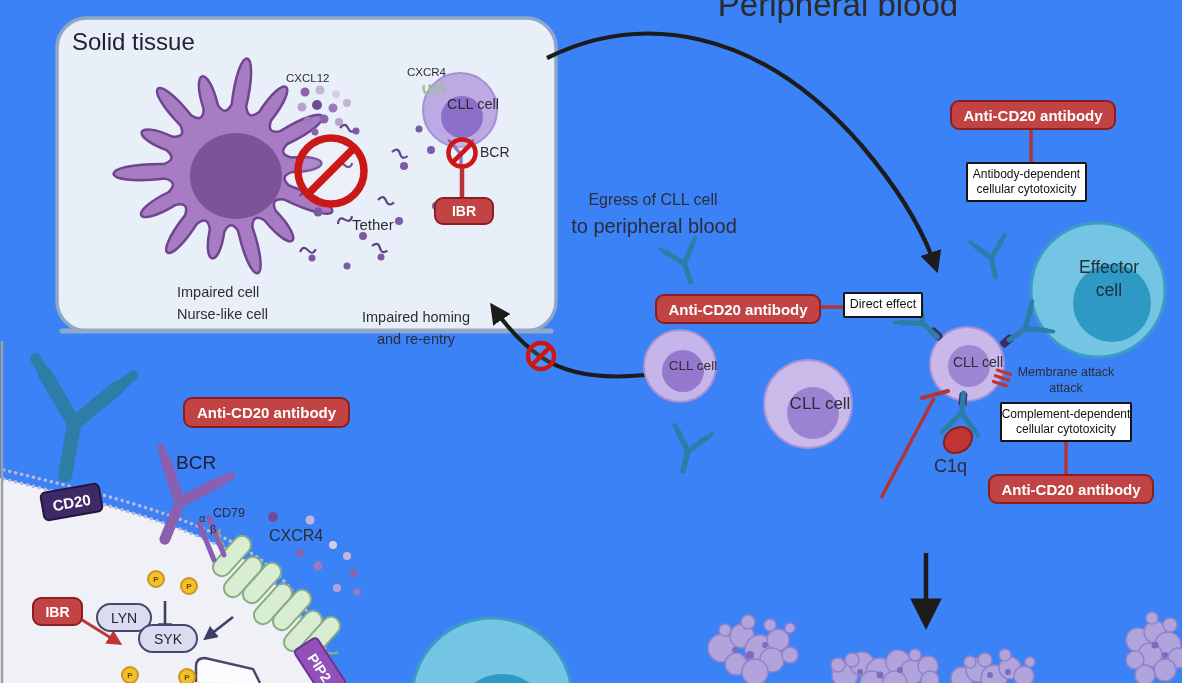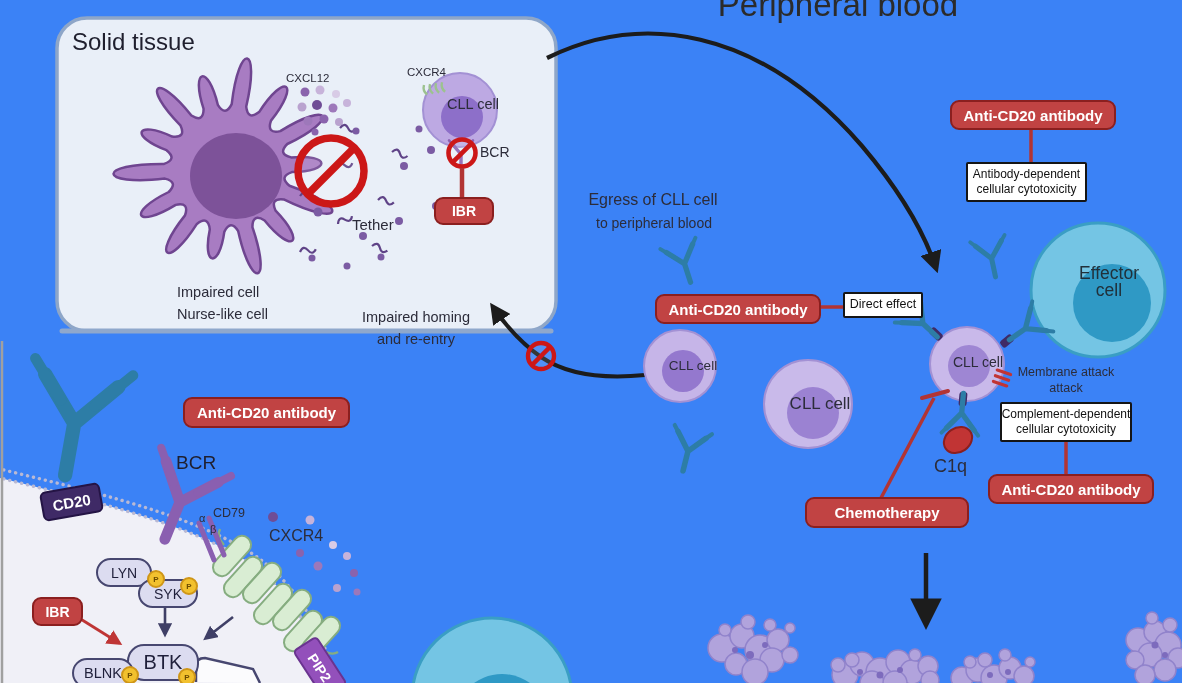--- a/index.html
+++ b/index.html
@@ -8,21 +8,21 @@
   #shapes{position:absolute;left:0;top:0;z-index:1;}
   .lbl{position:absolute;color:#2c2c3a;white-space:nowrap;z-index:3;line-height:1.15;}
   .ctr{transform:translate(-50%,-50%);margin-left:12px;}
   .cx{transform:translateX(-50%);}
   .redbox{position:absolute;z-index:3;background:#c14343;border:2.5px solid #8b1f1f;border-radius:9px;
           color:#fff;font-weight:bold;display:flex;align-items:center;justify-content:center;white-space:nowrap;}
   .blackbox{position:absolute;z-index:3;background:#fff;border:2.5px solid #151515;border-radius:2px;
           color:#111;display:flex;flex-direction:column;align-items:center;justify-content:center;
           text-align:center;line-height:1.25;white-space:nowrap;}
   .pill{position:absolute;z-index:3;background:#dcdcf0;border:2.5px solid #474770;border-radius:15px;
-          color:#1f1f3a;display:flex;align-items:center;justify-content:center;white-space:nowrap;}
+          color:#1f1f3a;display:flex;align-items:center;justify-content:center;white-space:nowrap;margin-top:45px;}
   .pcirc{position:absolute;z-index:4;width:14px;height:14px;border-radius:50%;background:#f2c12e;
           border:2px solid #cf9617;color:#6b4a00;font-size:8px;font-weight:bold;
           display:flex;align-items:center;justify-content:center;}
   .darkbox{position:absolute;z-index:3;background:#3f2a66;border:2px solid #241445;border-radius:6px;
           color:#fff;font-weight:bold;display:flex;align-items:center;justify-content:center;}
   .pip2box{position:absolute;z-index:3;background:#9350bb;border:2px solid #6a3390;border-radius:5px;
           color:#fff;font-weight:bold;display:flex;align-items:center;justify-content:center;}
 </style>
 </head>
 <body>
@@ -301,46 +301,45 @@
 <div class="lbl ctr" style="left:461px;top:104px;font-size:14.5px">CLL cell</div>
 <div class="lbl" style="left:480px;top:144px;font-size:14px">BCR</div>
 <div class="redbox" style="left:434px;top:197px;width:56px;height:24px;font-size:14px">IBR</div>
 <div class="lbl" style="left:352px;top:216px;font-size:15px">Tether</div>
 <div class="lbl" style="left:177px;top:284px;font-size:14.5px">Impaired cell</div>
 <div class="lbl" style="left:177px;top:306px;font-size:14.5px">Nurse-like cell</div>
 
 <div class="lbl cx" style="left:416px;top:309px;font-size:14.5px">Impaired homing</div>
 <div class="lbl cx" style="left:416px;top:331px;font-size:14.5px">and re-entry</div>
 <div class="lbl cx" style="left:653px;top:191px;font-size:16px">Egress of CLL cell</div>
-<div class="lbl cx" style="left:654px;top:215px;font-size:14px">to peripheral blood</div>
+<div class="lbl cx" style="left:654px;top:215px;font-size:20px">to peripheral blood</div>
 
 <div class="redbox" style="left:655px;top:294px;width:162px;height:26px;font-size:15px">Anti-CD20 antibody</div>
 <div class="blackbox" style="left:843px;top:292px;width:76px;height:22px;font-size:12.5px">Direct effect</div>
 
 <div class="redbox" style="left:950px;top:100px;width:162px;height:26px;font-size:15px">Anti-CD20 antibody</div>
 <div class="blackbox" style="left:966px;top:162px;width:117px;height:36px;font-size:12px">
   <span>Antibody-dependent</span>
   <span>cellular cytotoxicity</span>
 </div>
 
 <div class="lbl ctr" style="left:681px;top:366px;font-size:13.5px">CLL cell</div>
 <div class="lbl ctr" style="left:808px;top:404px;font-size:17px">CLL cell</div>
 <div class="lbl ctr" style="left:966px;top:362px;font-size:14px">CLL cell</div>
-<div class="lbl ctr" style="left:1097px;top:273px;font-size:17.5px;color:#21303a">Effector</div>
+<div class="lbl ctr" style="left:1097px;top:267px;font-size:17.5px;color:#21303a">Effector</div>
 <div class="lbl ctr" style="left:1097px;top:290px;font-size:17.5px;color:#21303a">cell</div>
 
 <div class="lbl cx" style="left:1066px;top:365px;font-size:12.5px">Membrane attack</div>
 <div class="lbl cx" style="left:1066px;top:381px;font-size:12.5px">attack</div>
 <div class="blackbox" style="left:1000px;top:402px;width:128px;height:36px;font-size:12px">
   <span>Complement-dependent</span>
   <span>cellular cytotoxicity</span>
 </div>
 <div class="redbox" style="left:988px;top:474px;width:162px;height:26px;font-size:15px">Anti-CD20 antibody</div>
 <div class="lbl" style="left:934px;top:456px;font-size:18px">C1q</div>
-<div class="redbox" style="left:805px;top:497px;width:160px;height:27px;font-size:15px">Chemotherapy</div>
 
 <div class="redbox" style="left:183px;top:397px;width:163px;height:27px;font-size:15px">Anti-CD20 antibody</div>
 
 <div class="darkbox" style="left:41px;top:487px;width:57px;height:26px;font-size:15px;transform:rotate(-10deg)">CD20</div>
 <div class="lbl" style="left:176px;top:452px;font-size:19px;color:#1f1f2e">BCR</div>
 <div class="lbl" style="left:199px;top:512px;font-size:11px">α</div>
 <div class="lbl" style="left:213px;top:506px;font-size:12.5px">CD79</div>
 <div class="lbl" style="left:210px;top:523px;font-size:11px">β</div>
 <div class="lbl" style="left:269px;top:527px;font-size:16px">CXCR4</div>
 

